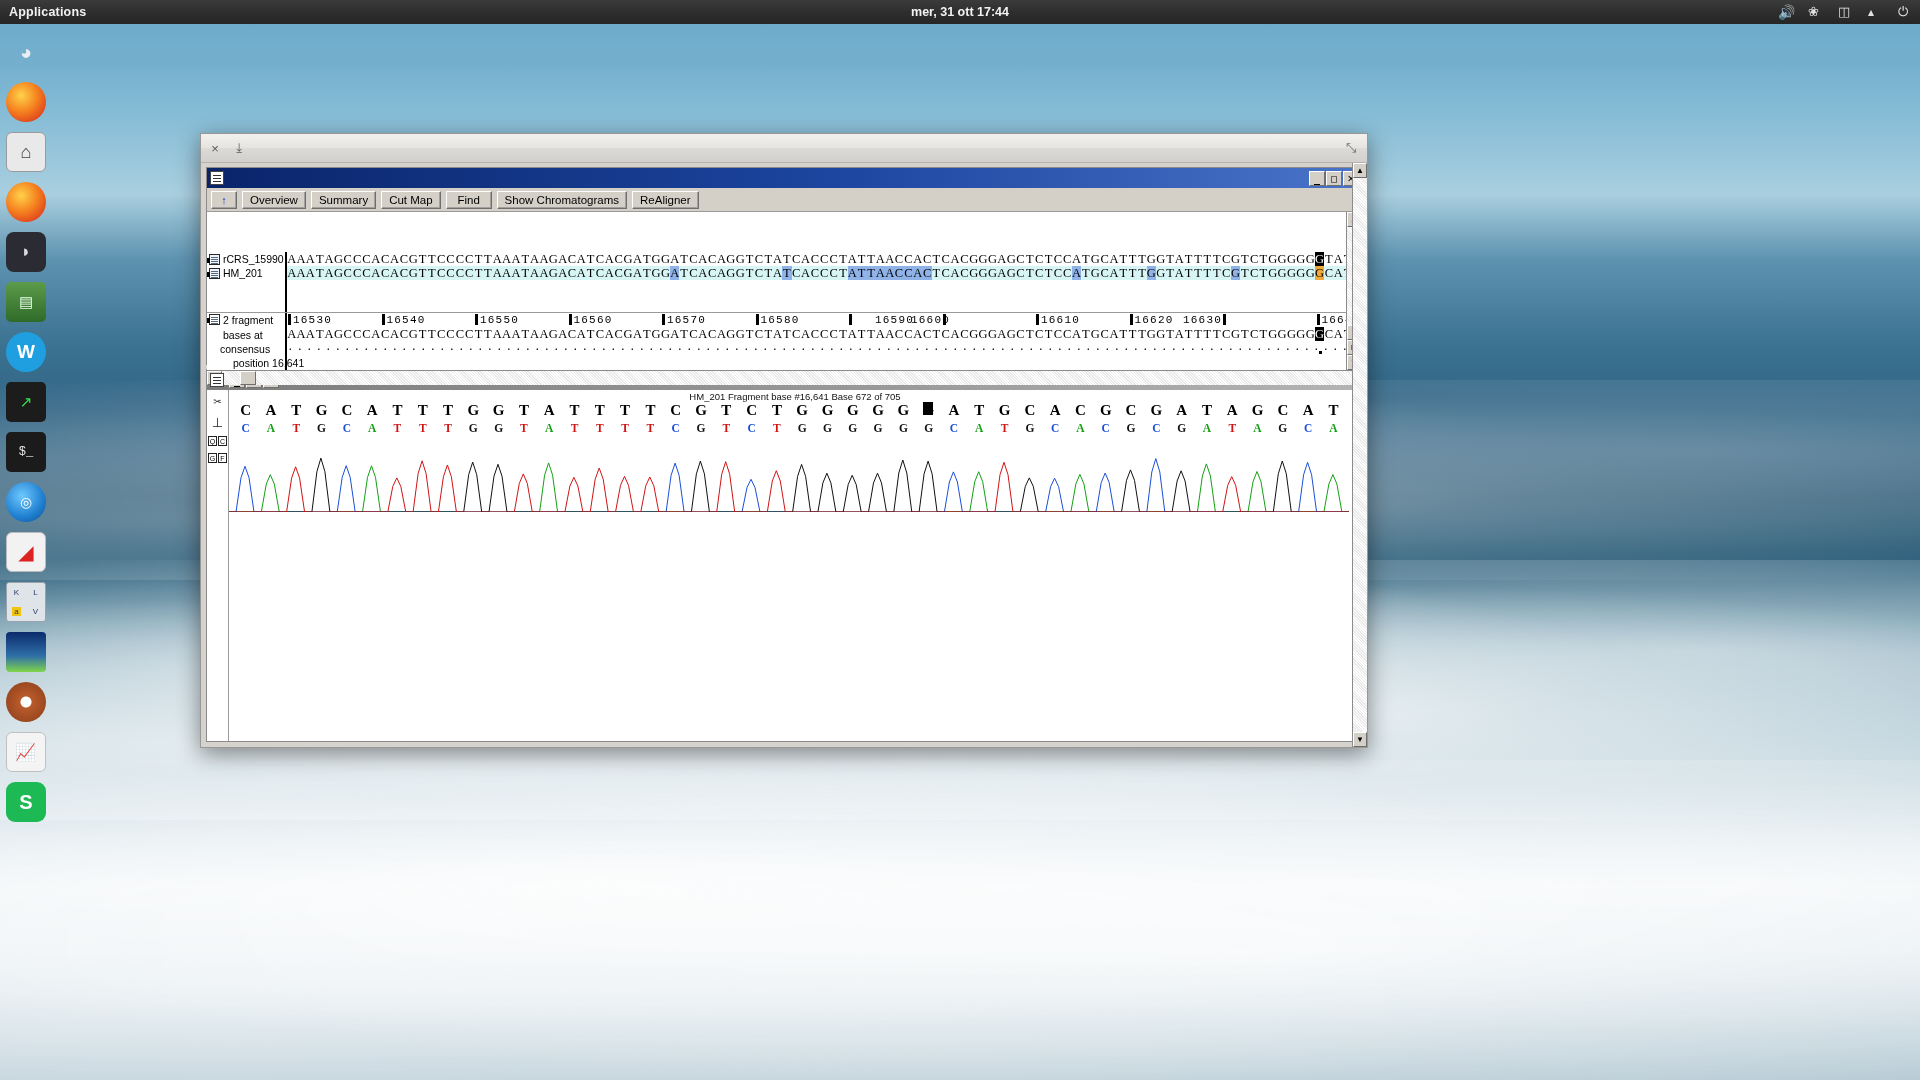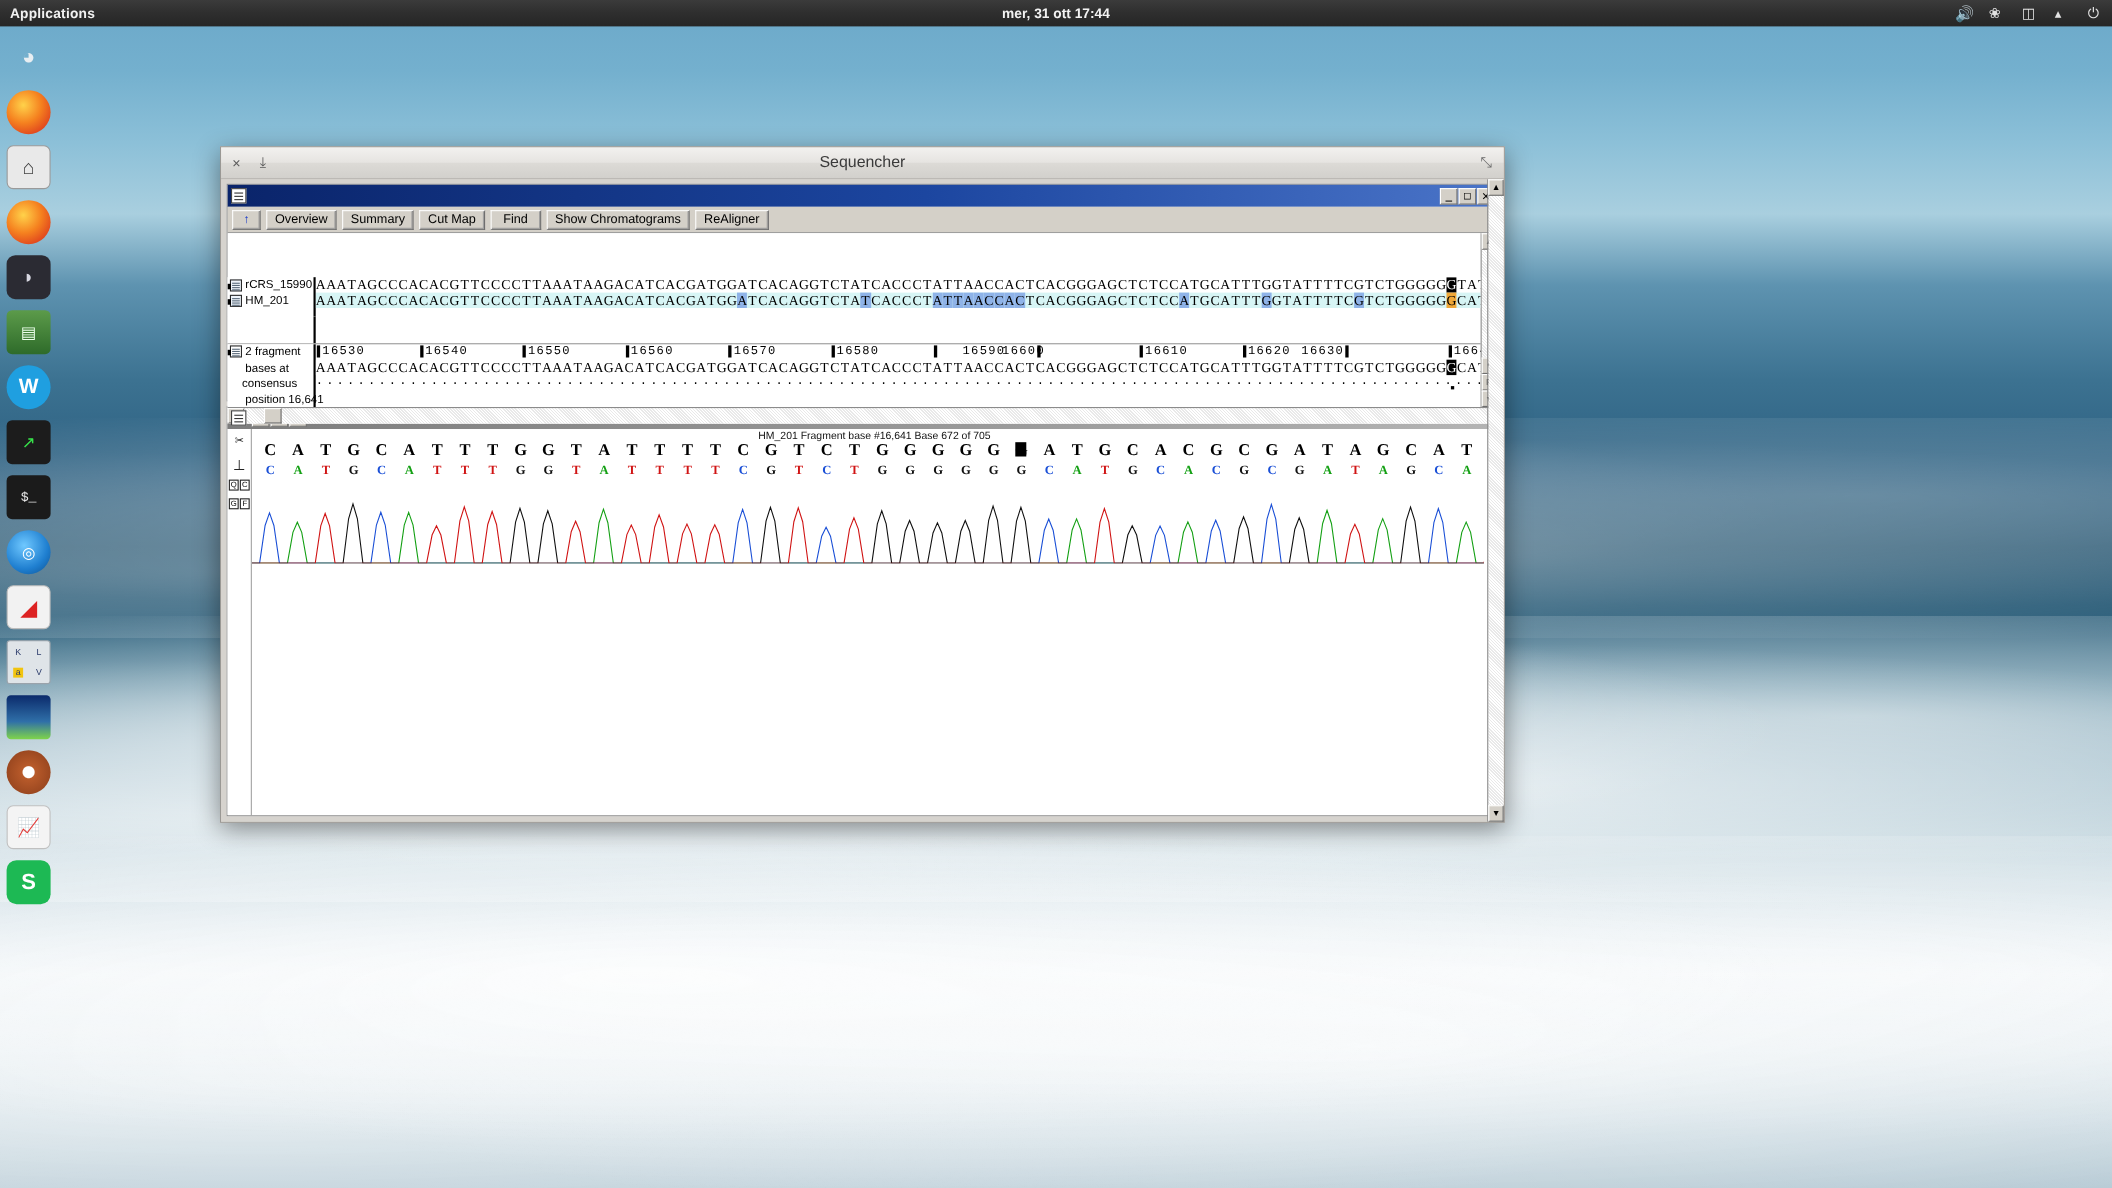--- a/index.html
+++ b/index.html
@@ -329,21 +329,20 @@
   <div class="dock-item" style="background:radial-gradient(circle at 50% 50%,#fff 0 5px,#b85a2a 6px,#8a3d1a 100%);border-radius:50%;"></div>
   <div class="dock-item" style="background:#f4f4f4;border:1px solid #c0c0c0;color:#c0392b;font-size:17px;">📈</div>
   <div class="dock-item" style="background:#1db954;border-radius:9px;color:#fff;font-size:20px;font-weight:bold;">S</div>
 </div>
 
 <div id="sequencher-window">
 
   <div id="win-titlebar">
     <div class="wbtn">×</div>
     <div class="wbtn">⤓</div>
-    <div id="win-title">Sequencher</div>
     <div id="win-maximize-corner">⤡</div>
   </div>
 
 
   <div id="mdi">
 
     <div class="child-win" id="contig-win" style="height:198px;">
       <div class="child-title active">
         <span class="doc-ico"></span>
         <span class="ctitle-text">Contig[0001]</span>
@@ -395,21 +394,21 @@
                 <div class="name-row" style="align-items:flex-start;">
                   <span class="seq-ico" style="background:#fff;"></span>
                   <span>2 fragment</span>
                 </div>
                 <div class="name-row" style="padding-left:16px;">
                   <span>bases  at</span>
                 </div>
                 <div class="name-row" style="padding-left:13px;">
                   <span>consensus</span>
                 </div>
-                <div class="name-row" style="padding-left:16px;">
+                <div class="name-row" style="padding-left:26px;">
                   <span>position 16,641</span>
                 </div>
               </div>
               <div class="bases-col">
                 <div class="ruler-line" id="ruler">
                     <span class="ruler-tick" style="left:1px"></span>
                     <span class="ruler-lab" style="left:6px">16530</span>
                     <span class="ruler-tick" style="left:94.5px"></span>
                     <span class="ruler-lab" style="left:99.5px">16540</span>
                     <span class="ruler-tick" style="left:188px"></span>

